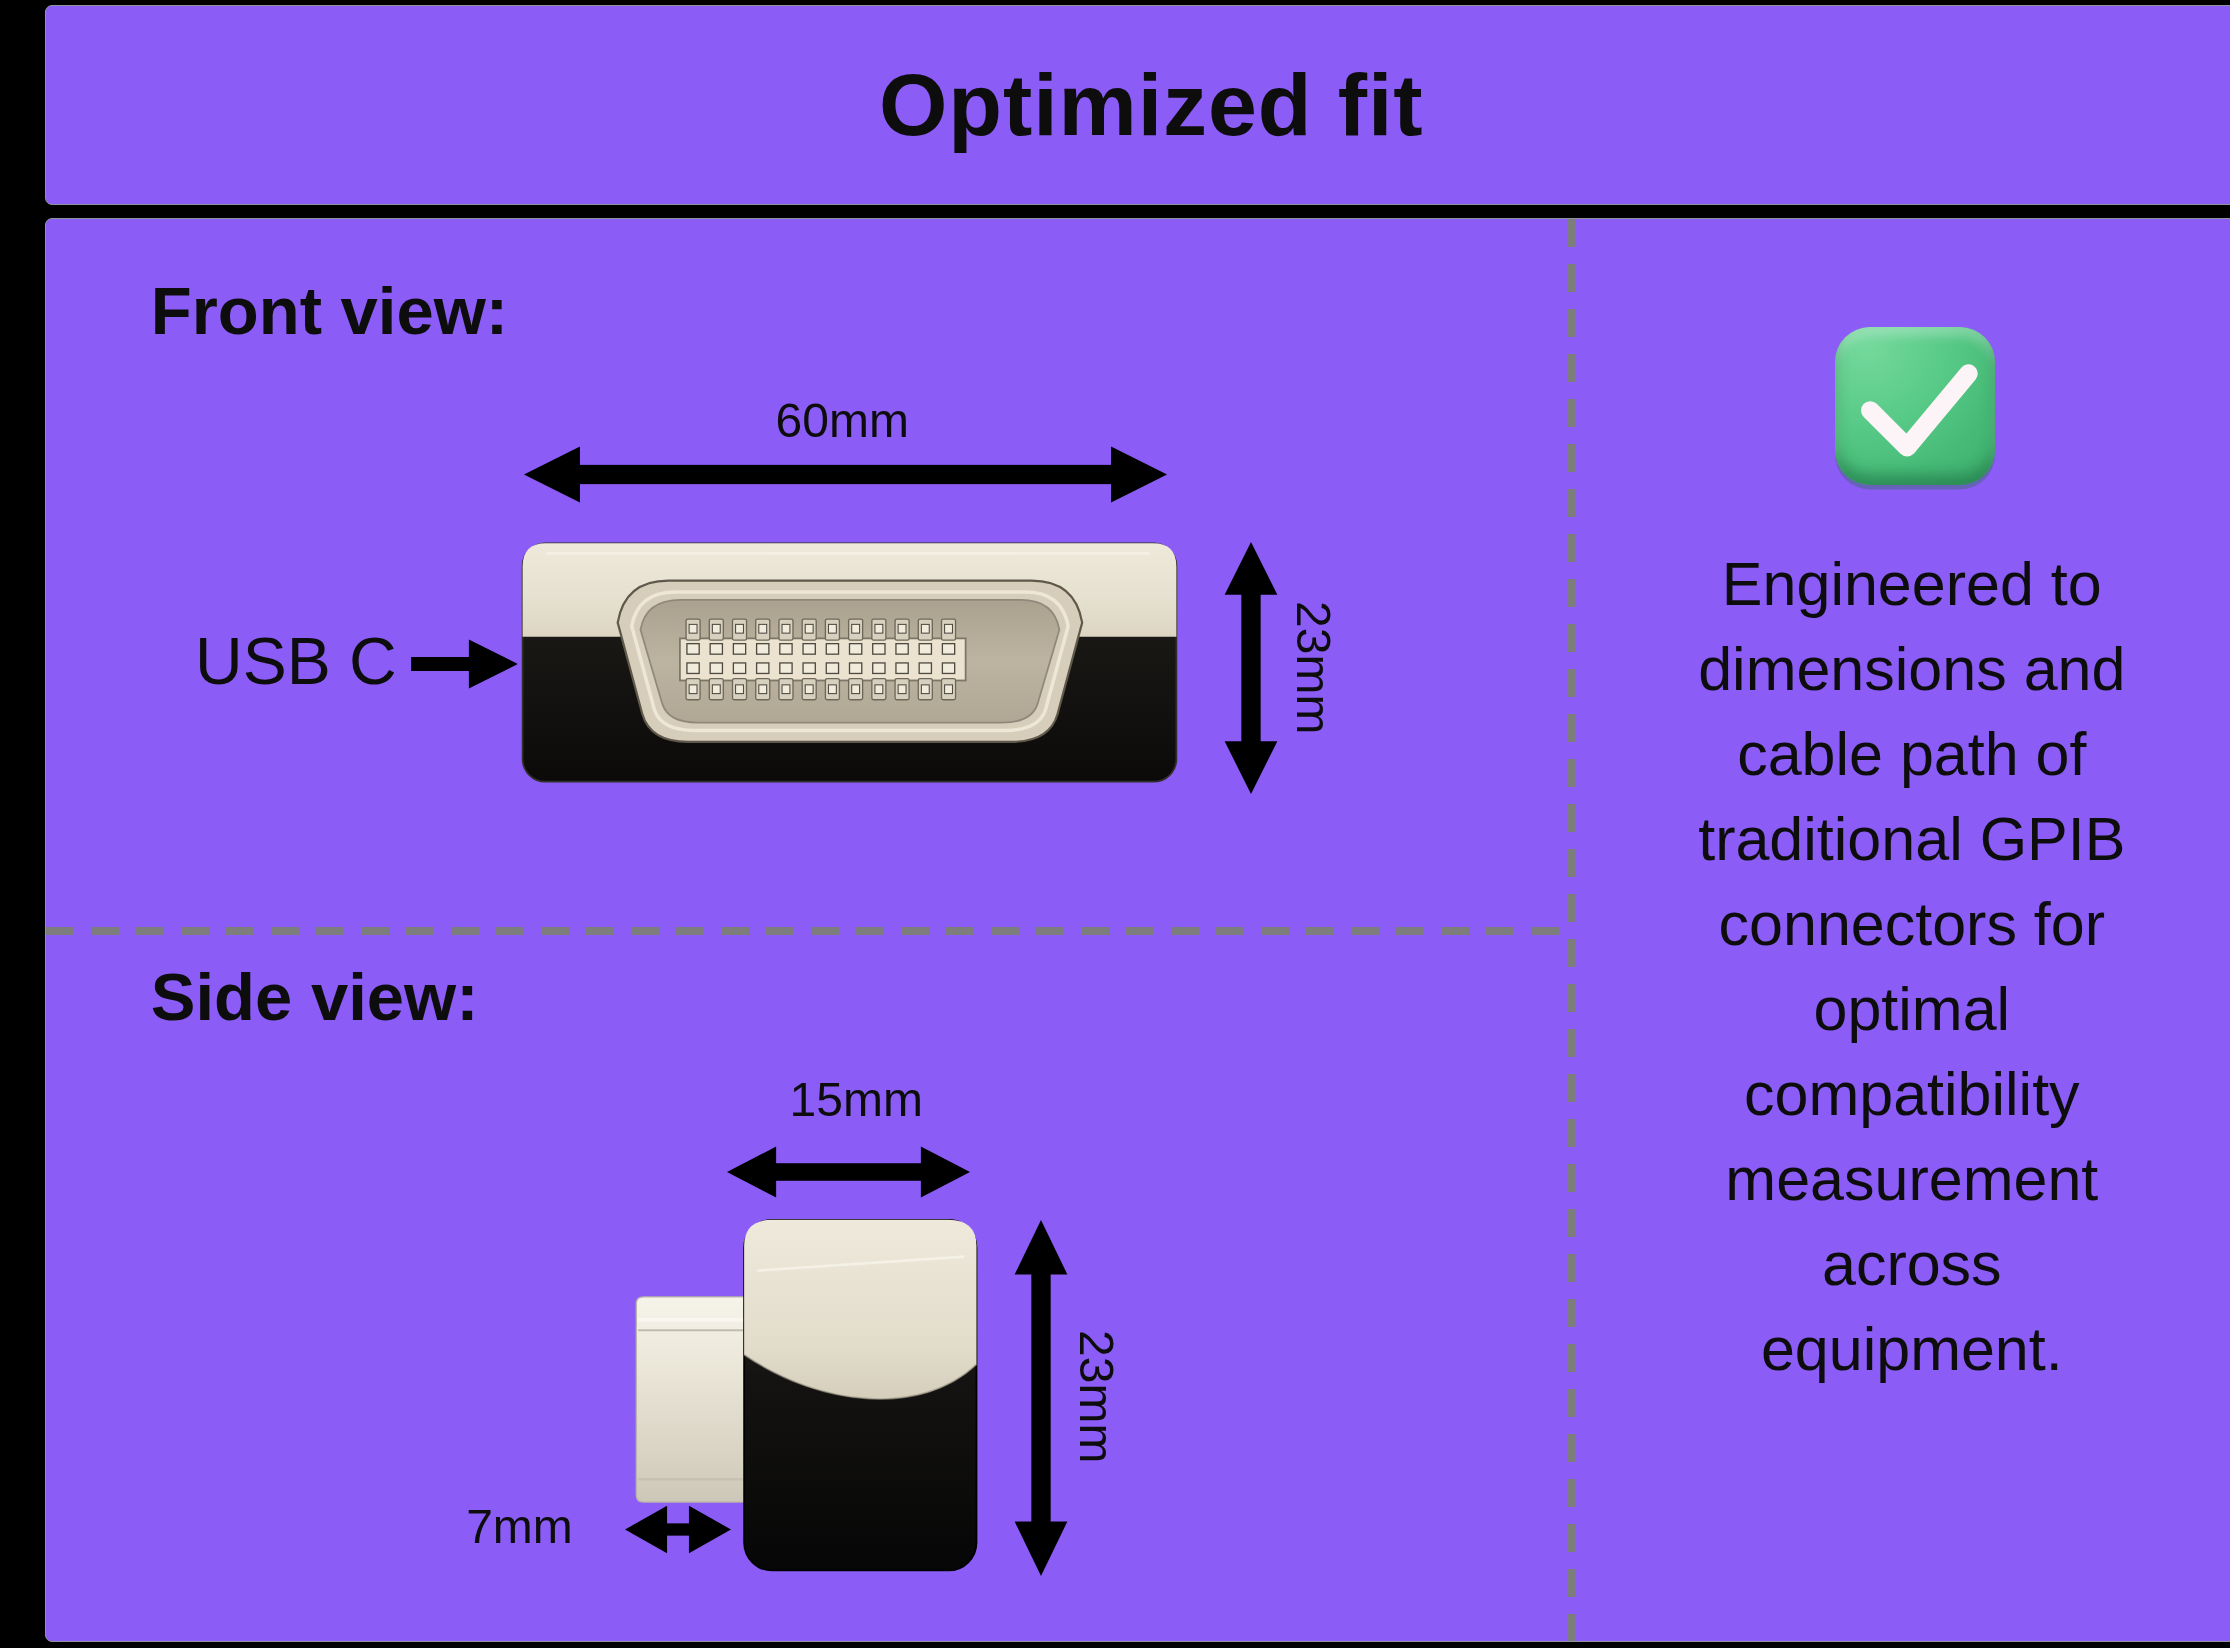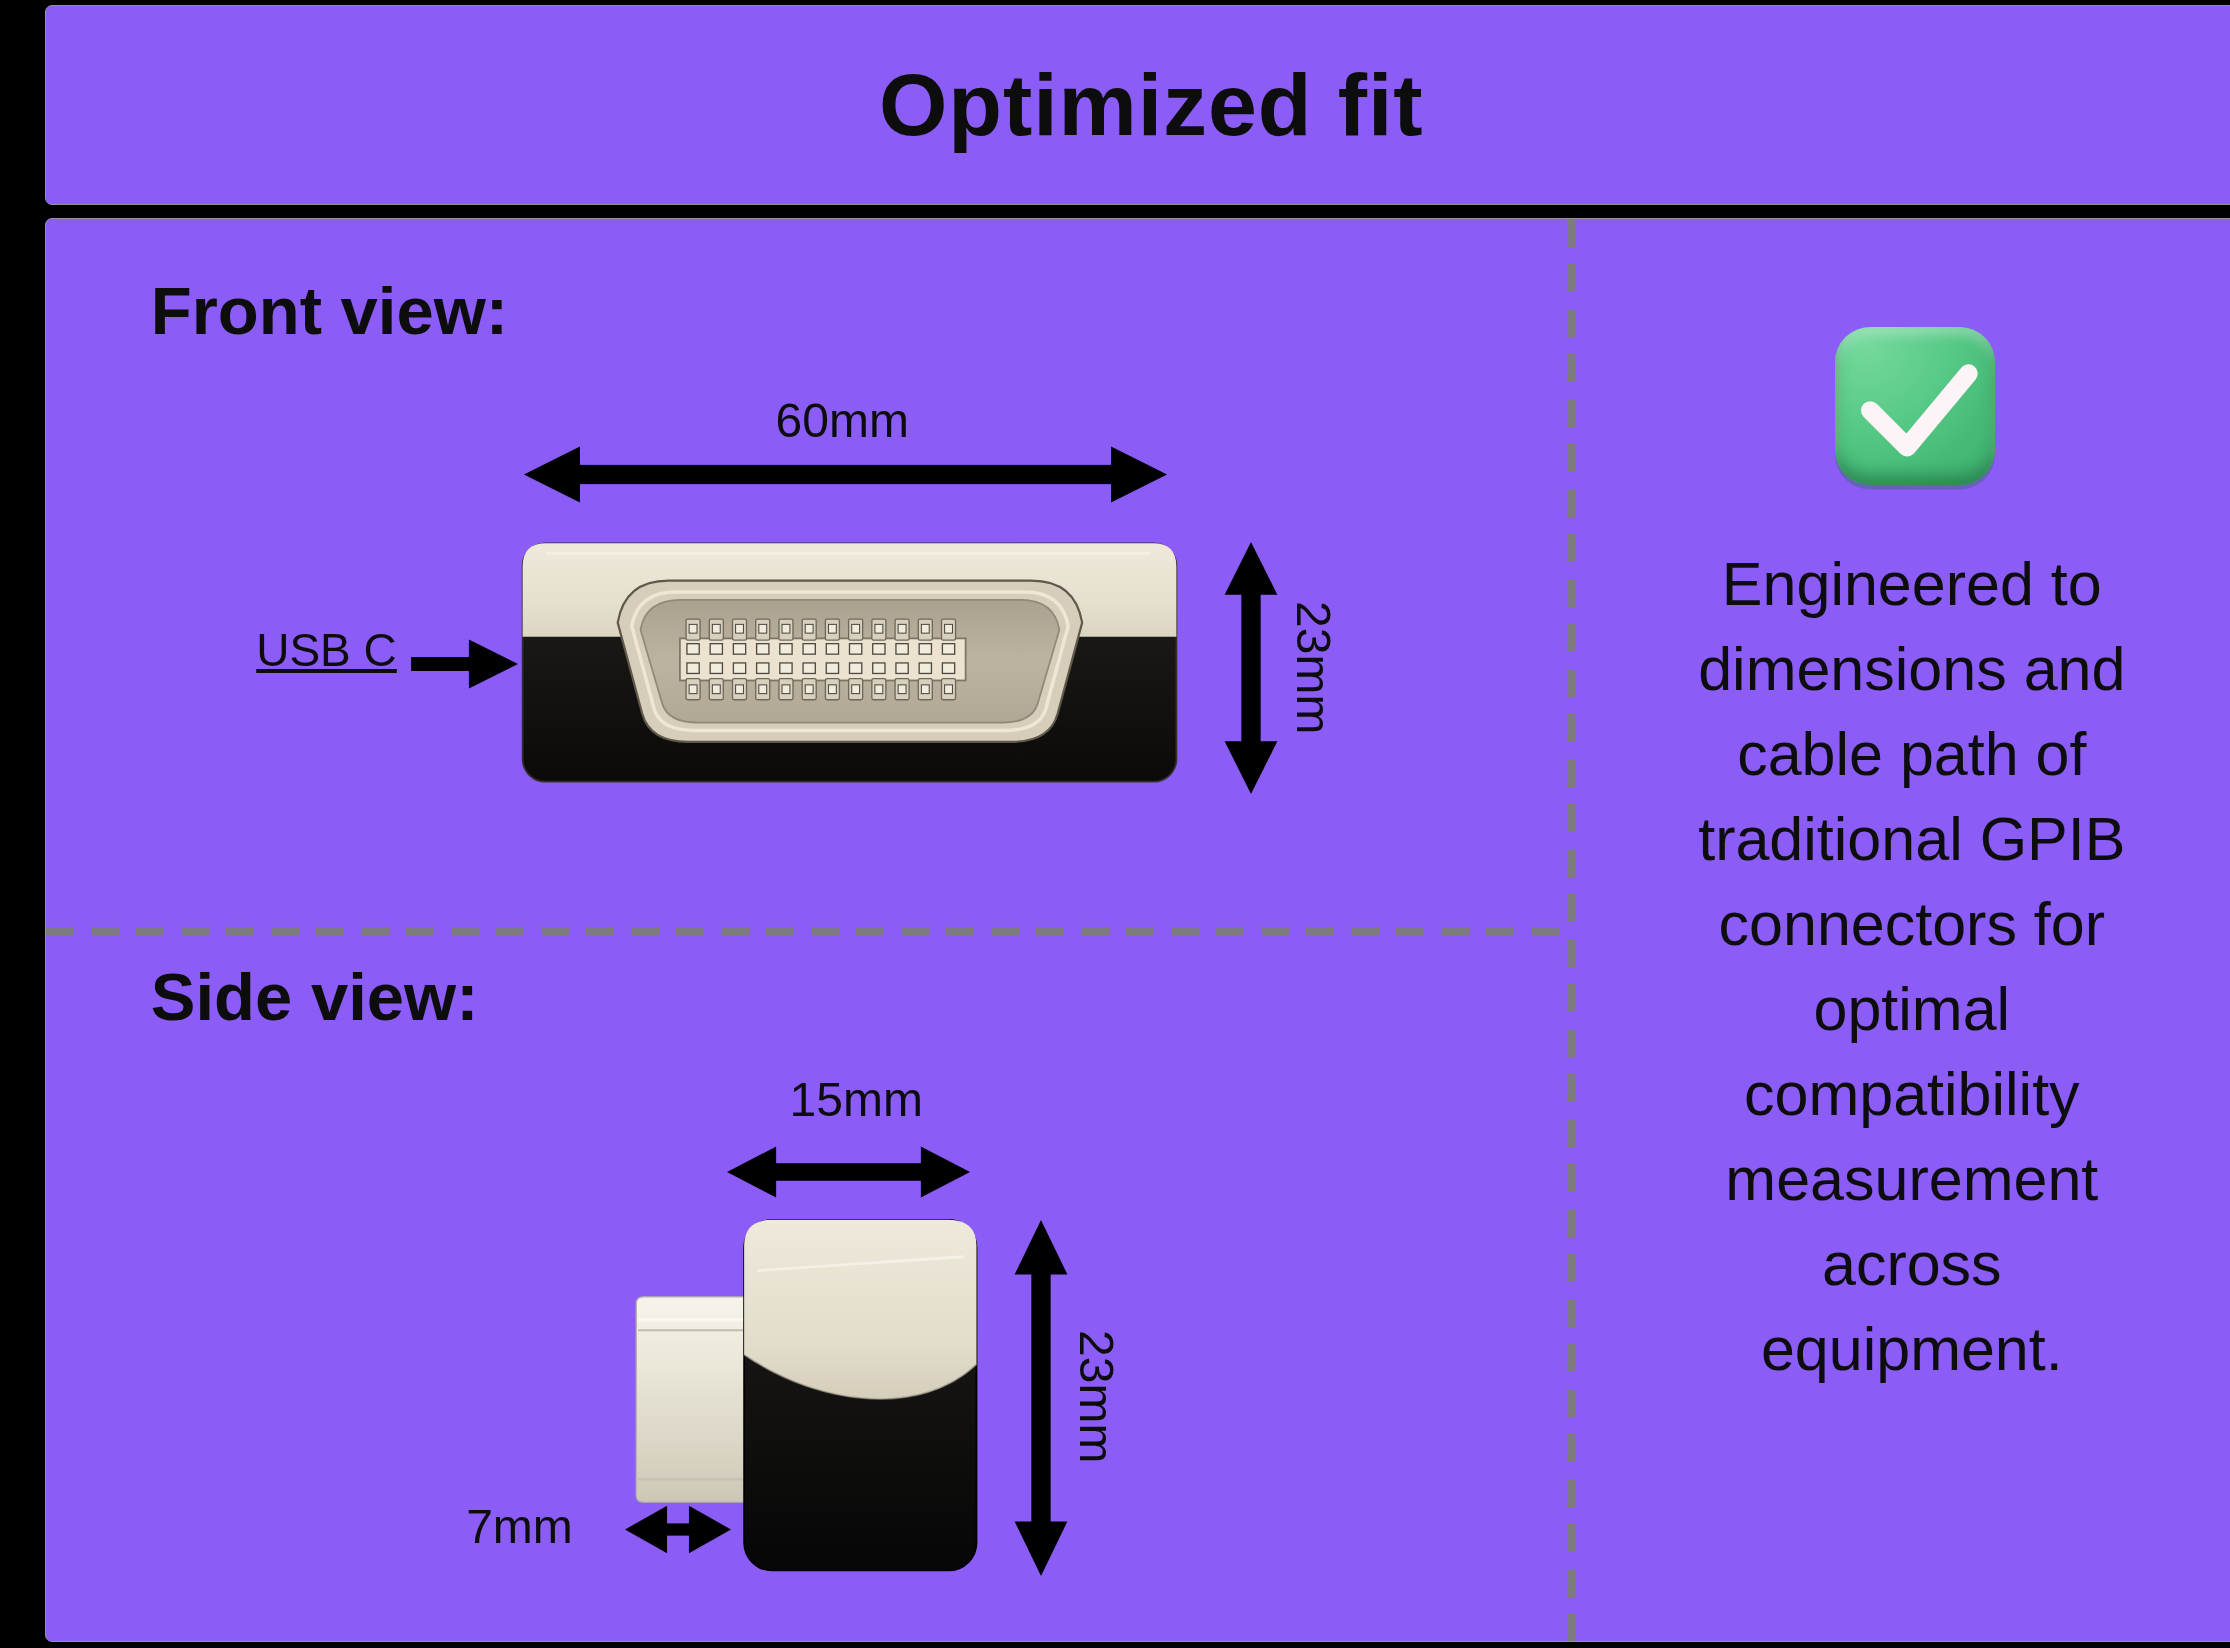--- a/index.html
+++ b/index.html
@@ -101,21 +101,21 @@
       <use href="#pincol" x="294"></use>
       <use href="#pincol" x="320.5"></use>
       <use href="#pincol" x="347"></use>
       <use href="#pincol" x="373.5"></use>
       <use href="#pincol" x="400"></use>
       <use href="#pincol" x="426.5"></use>
       <use href="#pincol" x="453"></use>
       <use href="#pincol" x="479.5"></use>
     </svg>
 
-    <div class="dim-label right" style="left:132px;top:404px;width:219px;font-size:46px;text-decoration:underline;">USB C</div>
+    <div class="dim-label right" style="left:132px;top:404px;width:219px;font-size:66px;">USB C</div>
     <svg class="arrow-svg" style="left:365px;top:417px;" width="107" height="56" viewBox="0 0 122 64">
       <polygon points="122,32 66,4 66,60" fill="#000"></polygon>
       <rect x="0" y="24" width="72" height="16" fill="#000"></rect>
     </svg>
 
     <svg class="arrow-svg" style="left:1175px;top:323px;" width="60" height="252" viewBox="0 0 68 287">
       <polygon points="34,0 4,60 64,60" fill="#000"></polygon>
       <polygon points="34,287 4,227 64,227" fill="#000"></polygon>
       <rect x="23" y="54" width="22" height="179" fill="#000"></rect>
     </svg>

